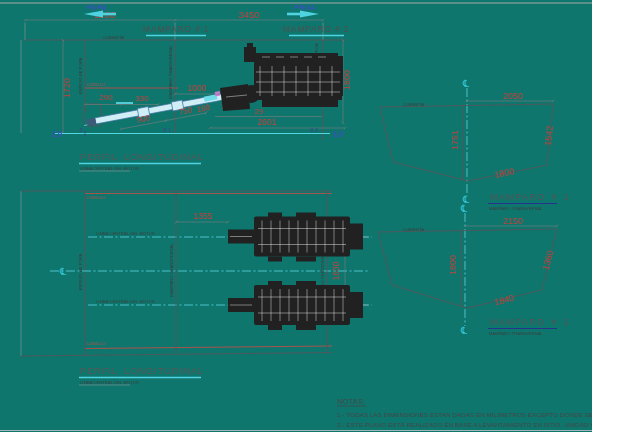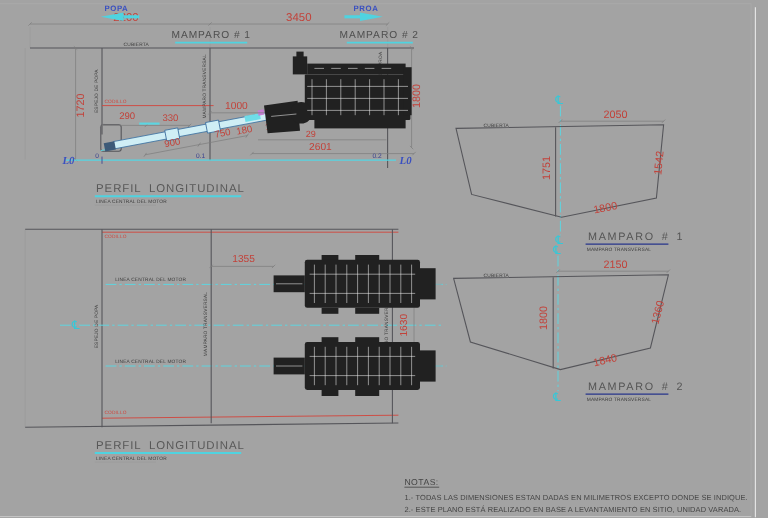--- a/index.html
+++ b/index.html
@@ -1,16 +1,16 @@
 <!DOCTYPE html>
 <html><head>
 <meta charset="utf-8">
 <style>
   html,body{margin:0;padding:0;background:#ffffff;}
-  #stage{position:relative;width:640px;height:432px;background:#a3a3a3;overflow:hidden;}
+  #stage{position:relative;width:592px;height:432px;background:#0f766e;overflow:hidden;}
   svg text{font-family:"Liberation Sans",sans-serif;}
   .geo{stroke:#55555a;stroke-width:0.9;fill:none;}
   .thin{stroke:#9a9a9a;stroke-width:0.55;fill:none;}
   .dim{stroke:#7d7d7d;stroke-width:0.6;fill:none;}
   .redln{stroke:#cf4a42;stroke-width:0.8;fill:none;}
   .cl{stroke:#5bd6e2;stroke-width:0.8;fill:none;stroke-dasharray:9 2.5 2 2.5;}
   .cyanbar{stroke:#4fd3e0;stroke-width:1.6;fill:none;}
   .navybar{stroke:#27348b;stroke-width:1.1;fill:none;}
   .eng{fill:#212121;stroke:none;}
   .engw{stroke:#f7f7f7;stroke-width:0.55;fill:none;opacity:.8;}

